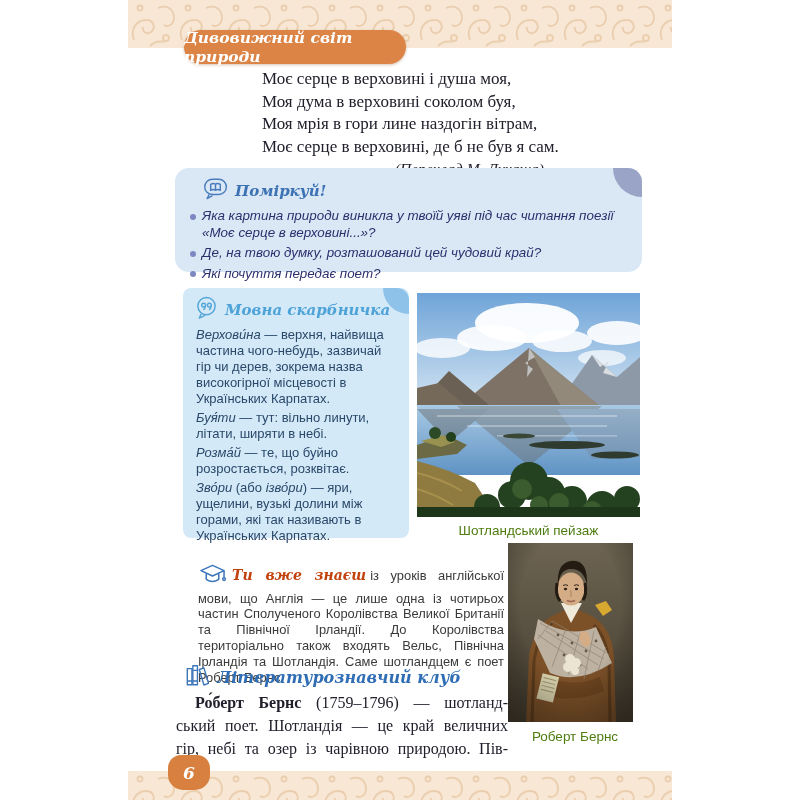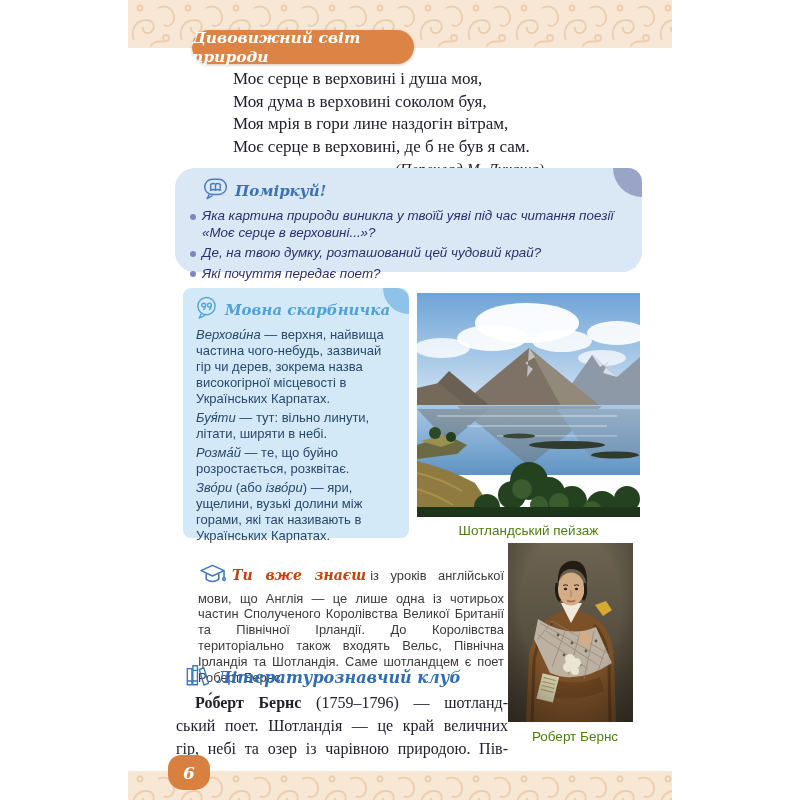--- a/index.html
+++ b/index.html
@@ -5,32 +5,32 @@
   html,body{margin:0;padding:0;background:#fff;}
   .canvas{position:relative;width:800px;height:800px;background:#fff;overflow:hidden;
           font-family:"Liberation Sans",sans-serif;}
   .page{position:absolute;left:128px;top:0;width:544px;height:800px;}
 
   .strip{position:absolute;left:0;width:544px;}
   .strip-top{top:0;height:48px;}
   .strip-bottom{top:771px;height:29px;}
   .strip svg{width:100%;height:100%;display:block;}
 
-  .ribbon{position:absolute;left:64px;top:30px;width:222px;height:34px;background:#dc8446;
+  .ribbon{position:absolute;left:56px;top:30px;width:222px;height:34px;background:#dc8446;
           border-radius:17px;display:flex;align-items:center;justify-content:center;z-index:3;
           box-shadow:0 1px 3px rgba(140,80,30,.35);}
   .ribbon span{color:#fff;font-family:"DejaVu Serif",serif;font-style:italic;font-weight:700;font-size:15.5px;}
 
-  .poem{position:absolute;left:105px;top:68px;font-family:"Liberation Serif",serif;
+  .poem{position:absolute;left:134px;top:68px;font-family:"Liberation Serif",serif;
         font-size:17px;line-height:22.5px;color:#20202c;}
   .poem-attr{position:absolute;left:117px;top:160px;width:299px;text-align:right;
         font-family:"Liberation Serif",serif;font-style:italic;font-size:15.5px;color:#20202c;}
 
   .think-box{position:absolute;left:47px;top:168px;width:467px;height:104px;
-        background:#dae7f4;border-radius:20px;}
+        background:#dae7f4;border-radius:14px;}
   .corner{position:absolute;top:0;right:0;width:29px;height:29px;background:#9aa4c6;
         border-radius:0 14px 0 100%;}
   .vocab-box .corner{width:26px;height:26px;background:#8ec2e8;border-radius:0 12px 0 100%;}
   .box-head{display:flex;align-items:center;gap:7px;padding:9px 0 1px 28px;}
   .box-head .title{font-family:"DejaVu Serif",serif;font-style:italic;font-weight:700;
         font-size:15px;color:#3b72b3;}
   .bullets{margin:2px 12px 0 0;padding:0 16px 0 14px;list-style:none;}
   .bullets li{position:relative;padding-left:13px;font-style:italic;font-size:13.4px;
         line-height:16.6px;color:#2c2f6d;margin-bottom:4px;}
   .bullets li::before{content:"";position:absolute;left:1px;top:5.5px;width:6px;height:6px;

